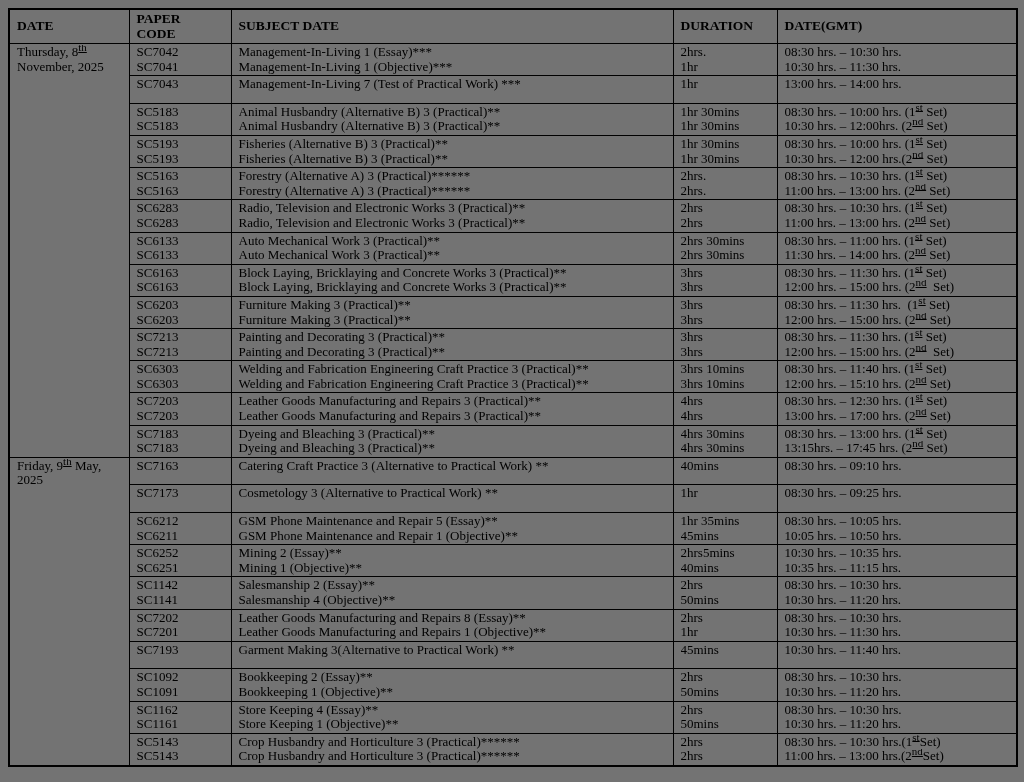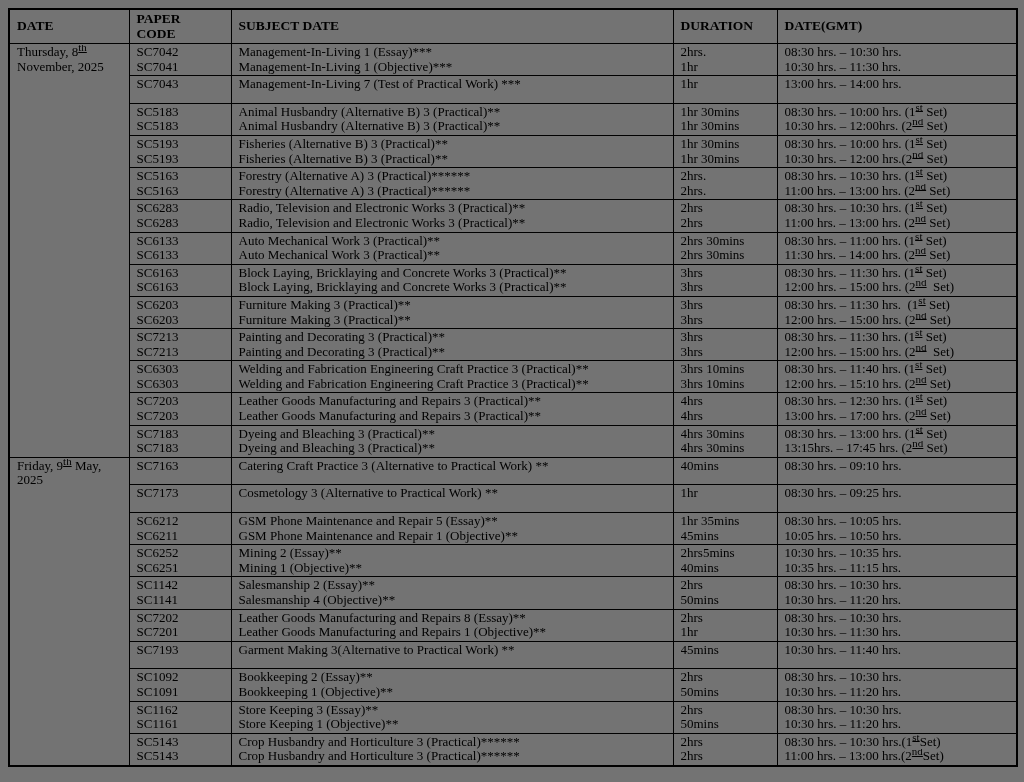--- a/index.html
+++ b/index.html
@@ -434,21 +434,21 @@
             <div class="line">08:30 hrs. – 10:30 hrs.</div>
             <div class="line">10:30 hrs. – 11:20 hrs.</div>
           </td>
         </tr>
         <tr>
           <td>
             <div class="line">SC1162</div>
             <div class="line">SC1161</div>
           </td>
           <td>
-            <div class="line">Store Keeping 3 (Essay)**</div>
+            <div class="line">Store Keeping 4 (Essay)**</div>
             <div class="line">Store Keeping 1 (Objective)**</div>
           </td>
           <td>
             <div class="line">2hrs</div>
             <div class="line">50mins</div>
           </td>
           <td>
             <div class="line">08:30 hrs. – 10:30 hrs.</div>
             <div class="line">10:30 hrs. – 11:20 hrs.</div>
           </td>

